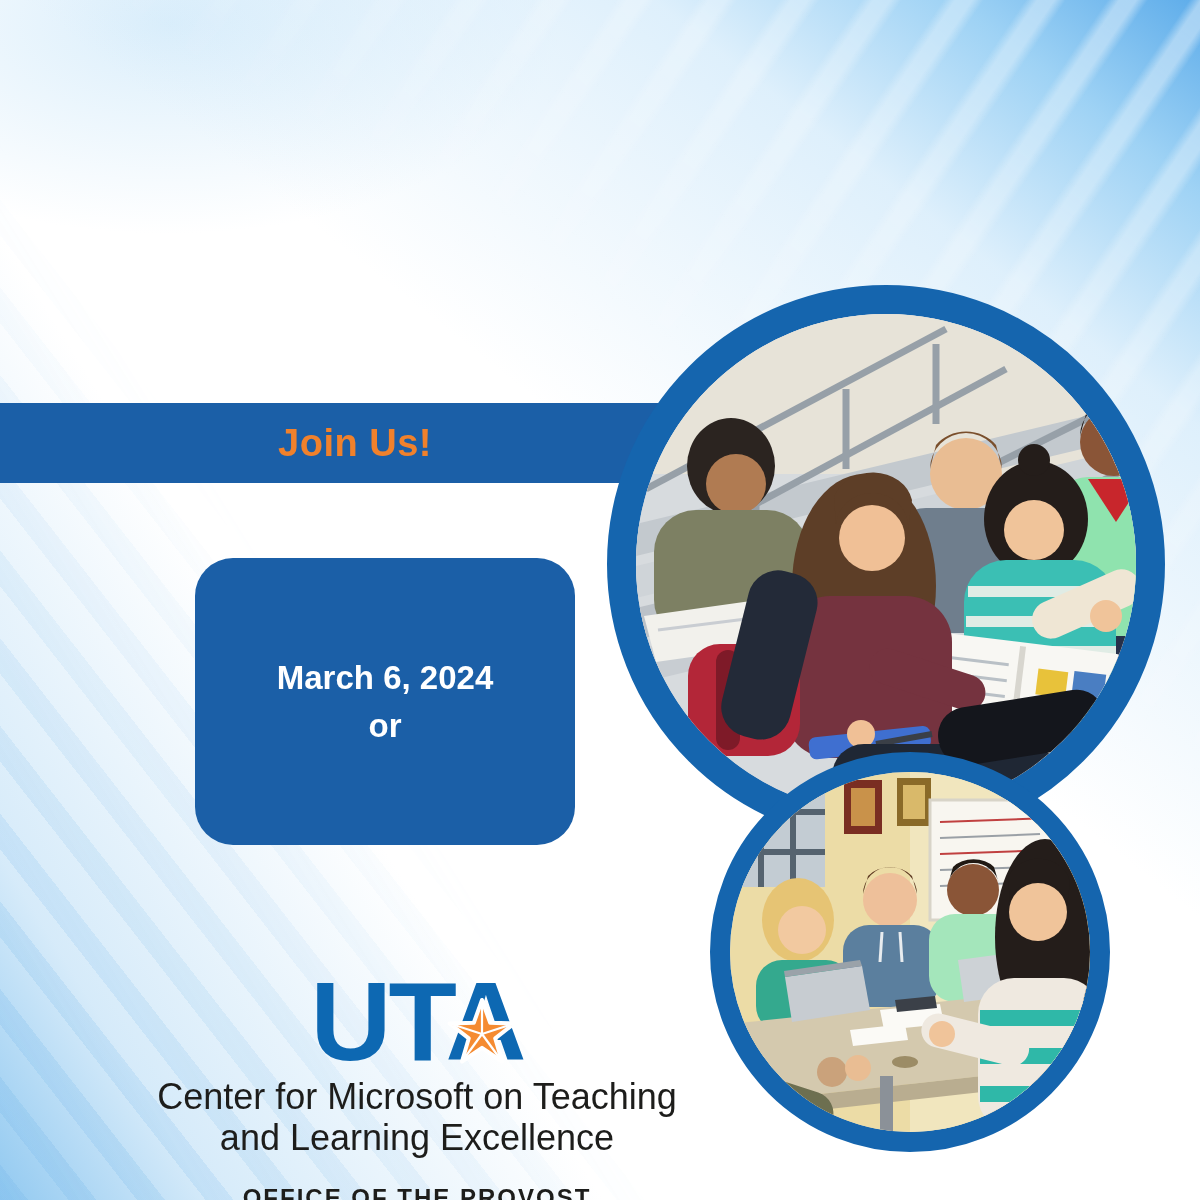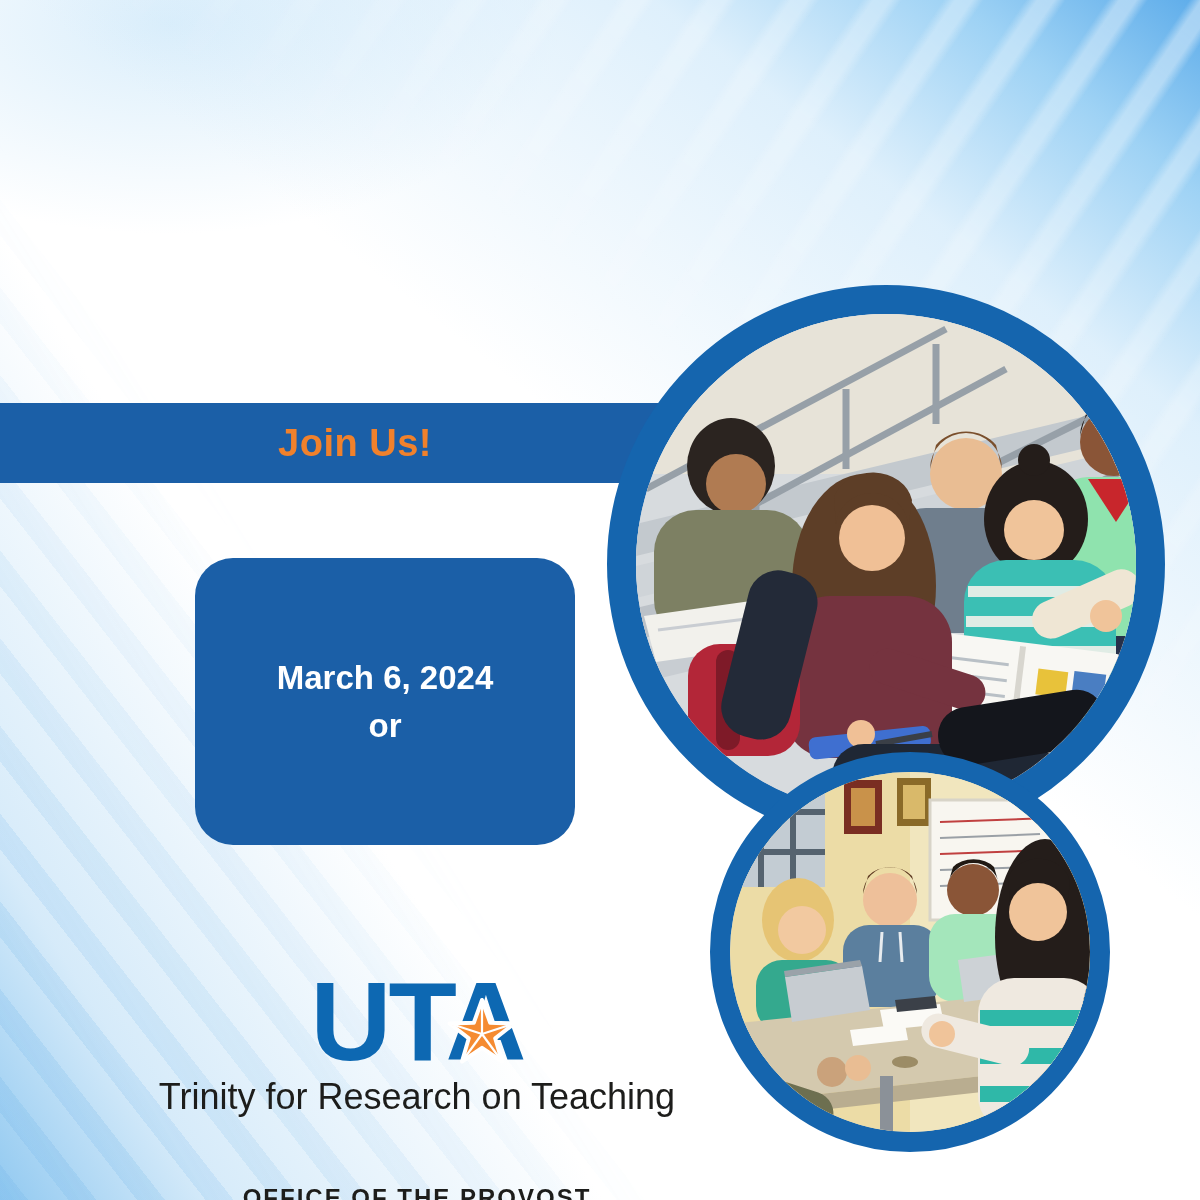--- a/index.html
+++ b/index.html
@@ -260,17 +260,18 @@
         <g stroke="#ffffff" stroke-width="2.2">
           <line x1="0" y1="0" x2="0" y2="-34"></line>
           <line x1="0" y1="0" x2="32.3" y2="-10.5"></line>
           <line x1="0" y1="0" x2="20.0" y2="27.5"></line>
           <line x1="0" y1="0" x2="-20.0" y2="27.5"></line>
           <line x1="0" y1="0" x2="-32.3" y2="-10.5"></line>
         </g>
       </g>
     </svg>
     <div class="org-lines">
-      <div>Trinity for Research on Teaching</div>
+      <div>Center for Microsoft on Teaching</div>
+      <div>and Learning Excellence</div>
     </div>
     <div class="office-line">OFFICE OF THE PROVOST</div>
   </div>
 </div>
 
 </body></html>

